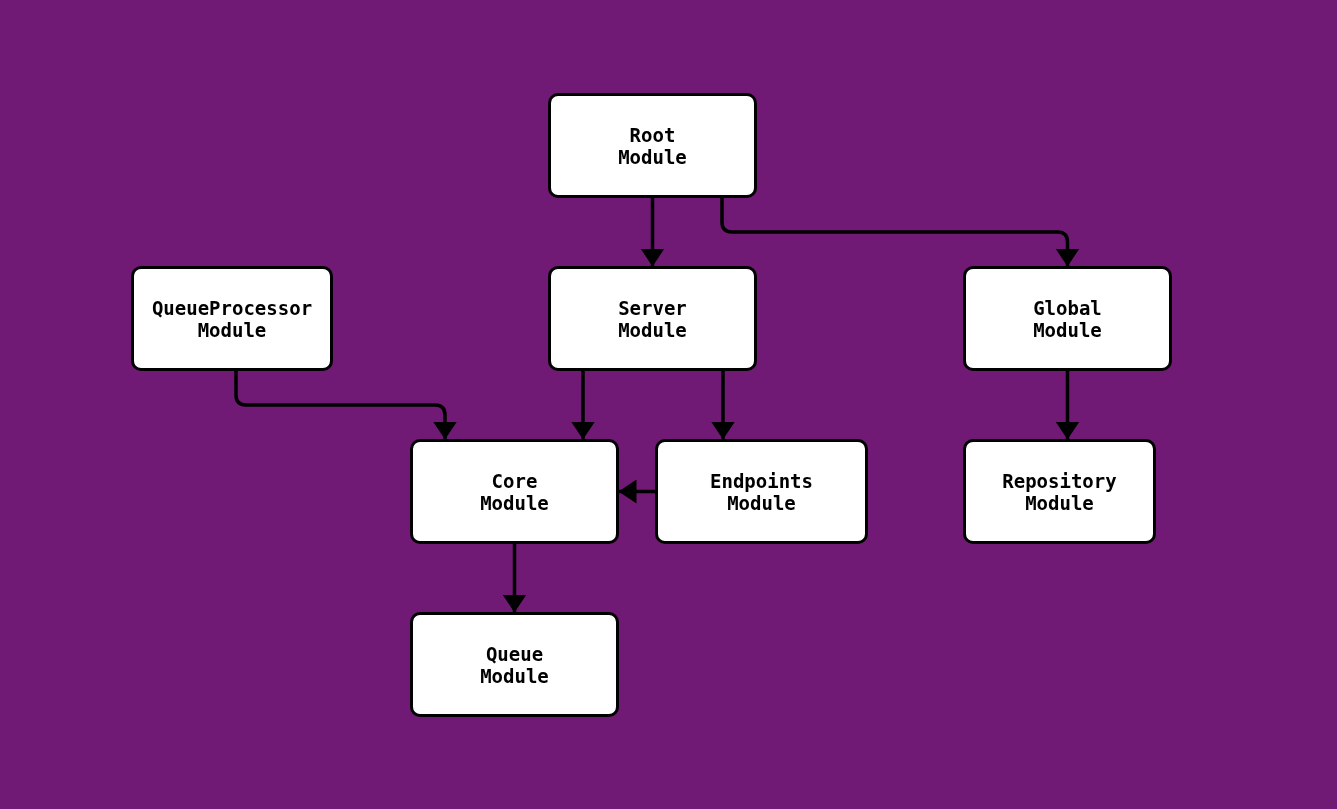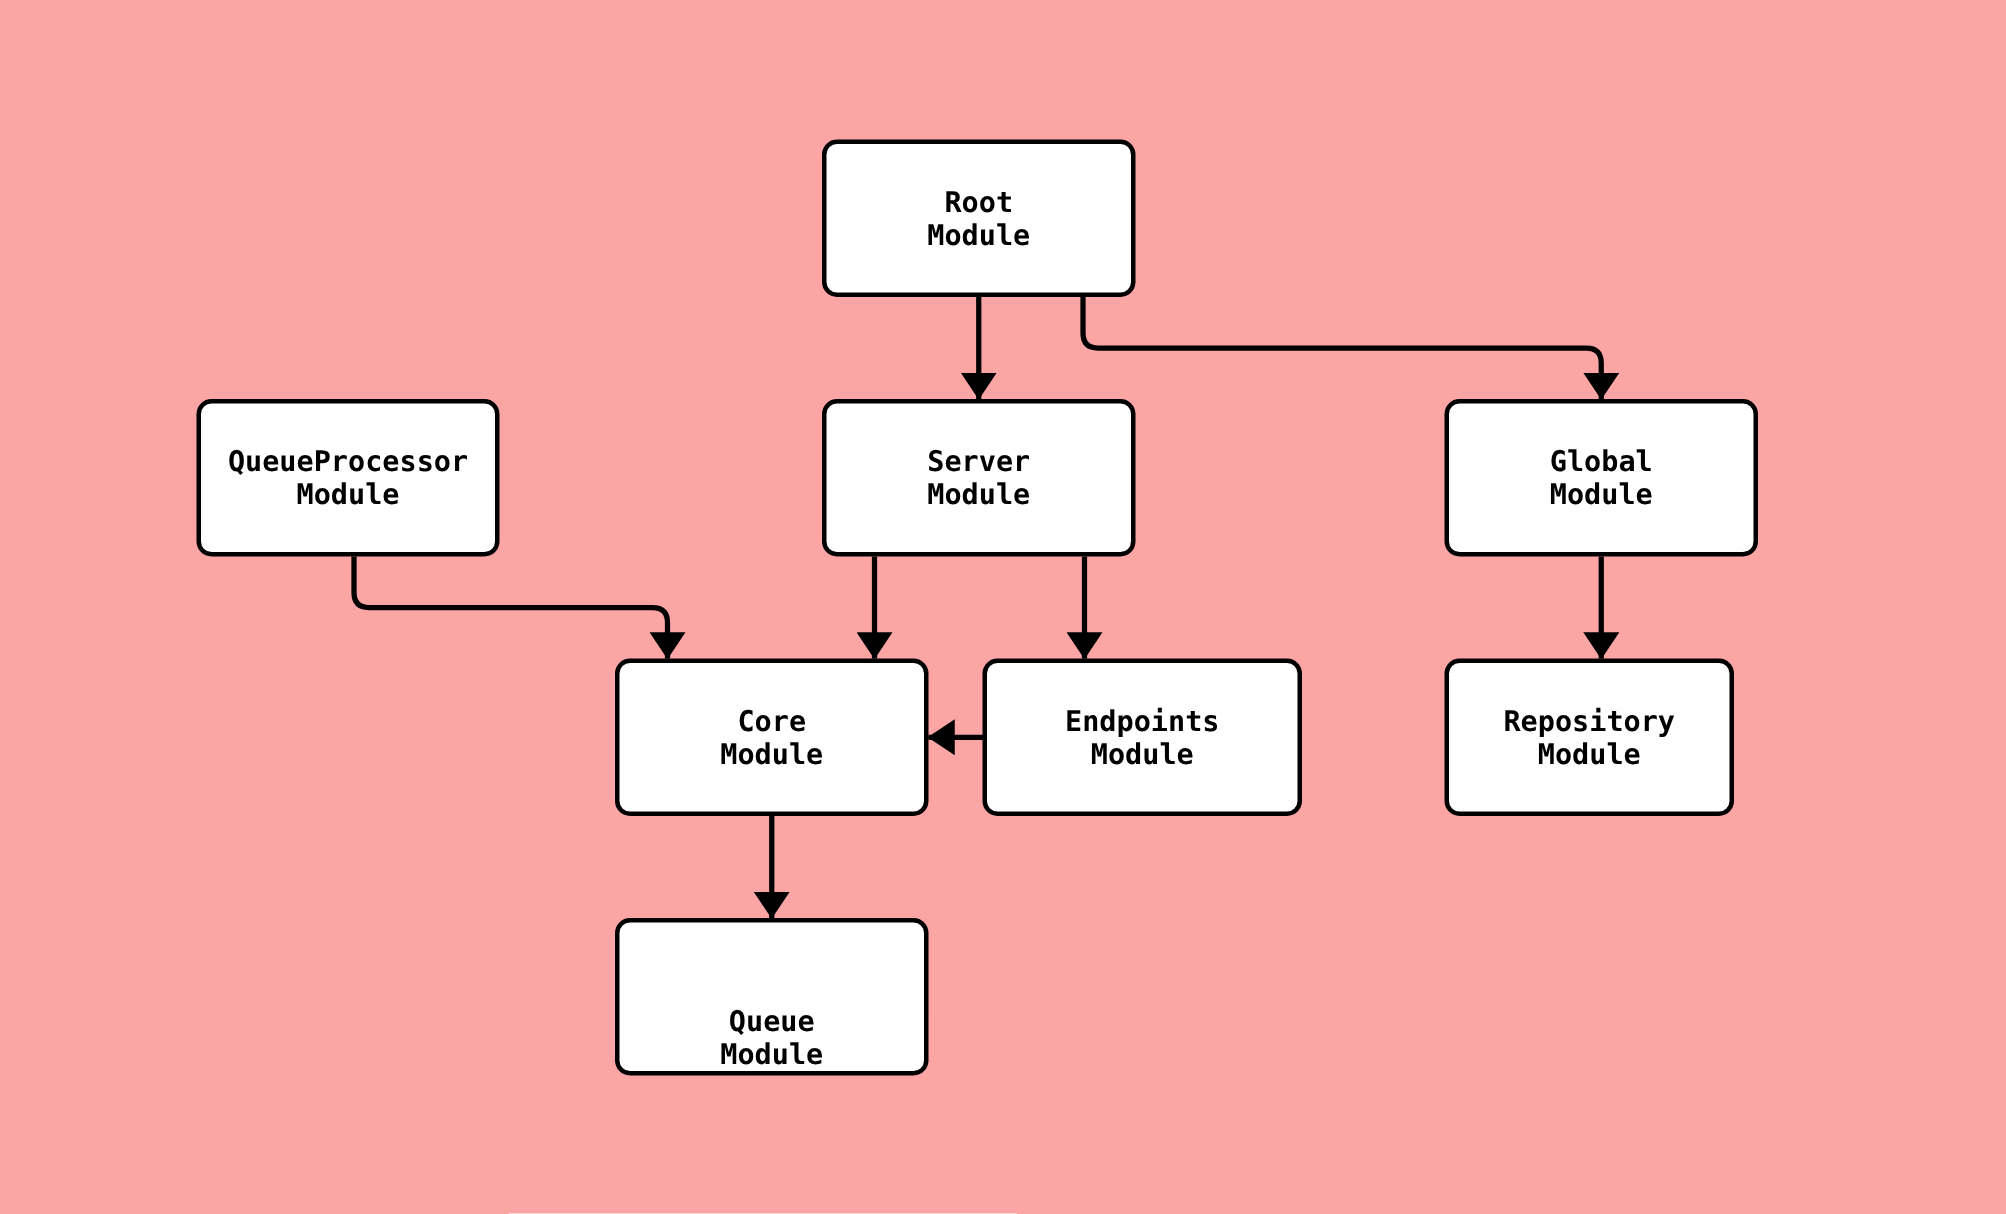--- a/index.html
+++ b/index.html
@@ -1,20 +1,20 @@
 <!DOCTYPE html>
 <html><head>
 <meta charset="utf-8">
 <style>
   html, body { margin: 0; padding: 0; background: #ffffff; }
   .canvas {
     position: relative;
     width: 1337px;
     height: 809px;
-    background: #fca5a5;
+    background: #701a75;
     overflow: hidden;
     font-family: "DejaVu Sans Mono", "Liberation Mono", monospace;
   }
   .edges {
     position: absolute;
     left: 0; top: 0;
     width: 1337px; height: 809px;
   }
   .edges path.edge {
     fill: none;
@@ -81,17 +81,17 @@
 Module</span>
     </div>
     <div class="node" style="left: 655px; top: 439px; width: 213px; height: 105px; text-align: center;">
       <span class="node-label">Endpoints
 Module</span>
     </div>
     <div class="node" style="left: 963px; top: 439px; width: 193px; height: 105px;">
       <span class="node-label">Repository
 Module</span>
     </div>
-    <div class="node" style="left: 410px; top: 612px; width: 209px; height: 105px; align-items: flex-end;">
+    <div class="node" style="left: 410px; top: 612px; width: 209px; height: 105px;">
       <span class="node-label">Queue
 Module</span>
     </div>
   </div>
 
 </body></html>

